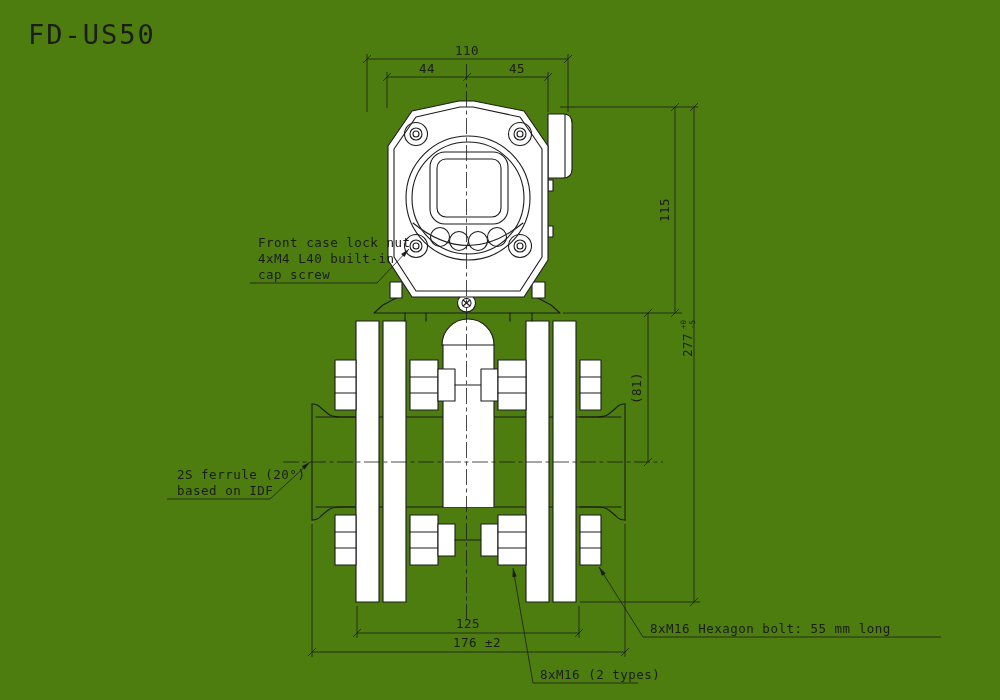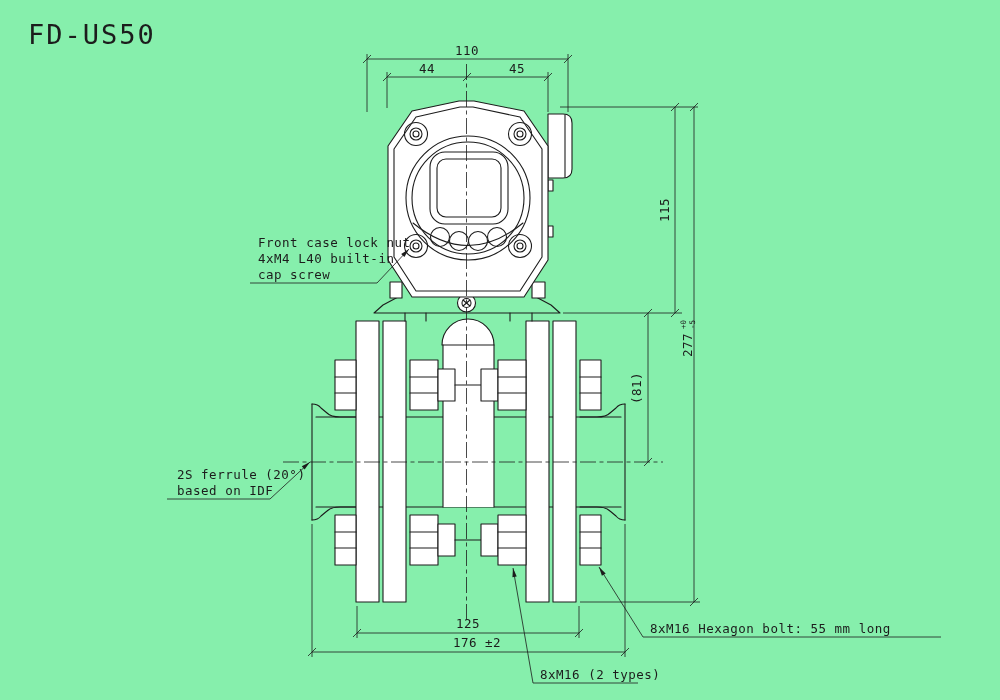--- a/index.html
+++ b/index.html
@@ -1,16 +1,16 @@
 <!DOCTYPE html>
 <html><head>
 <meta charset="utf-8">
 <style>
   html,body{margin:0;padding:0;background:#ffffff;}
-  .stage{position:relative;width:1000px;height:700px;background:#86efac;overflow:hidden;}
+  .stage{position:relative;width:1000px;height:700px;background:#4d7c0f;overflow:hidden;}
   svg{display:block;}
   text{font-family:"DejaVu Sans Mono",monospace;fill:#1c1c1c;}
   .t-dim{font-size:12.5px;letter-spacing:0.5px;}
   .t-tol{font-size:7.5px;}
   .t-call{font-size:12.5px;letter-spacing:0.5px;}
   .t-title{font-size:27px;letter-spacing:2px;}
   .obj{stroke:#1c1c1c;stroke-width:1.1;fill:none;stroke-linecap:round;stroke-linejoin:round;}
   .objf{stroke:#1c1c1c;stroke-width:1.1;fill:#ffffff;stroke-linejoin:round;}
   .thin{stroke:#1c1c1c;stroke-width:0.8;fill:none;}
   .cl{stroke:#1c1c1c;stroke-width:0.8;fill:none;stroke-dasharray:16 3.5 4 3.5;}

